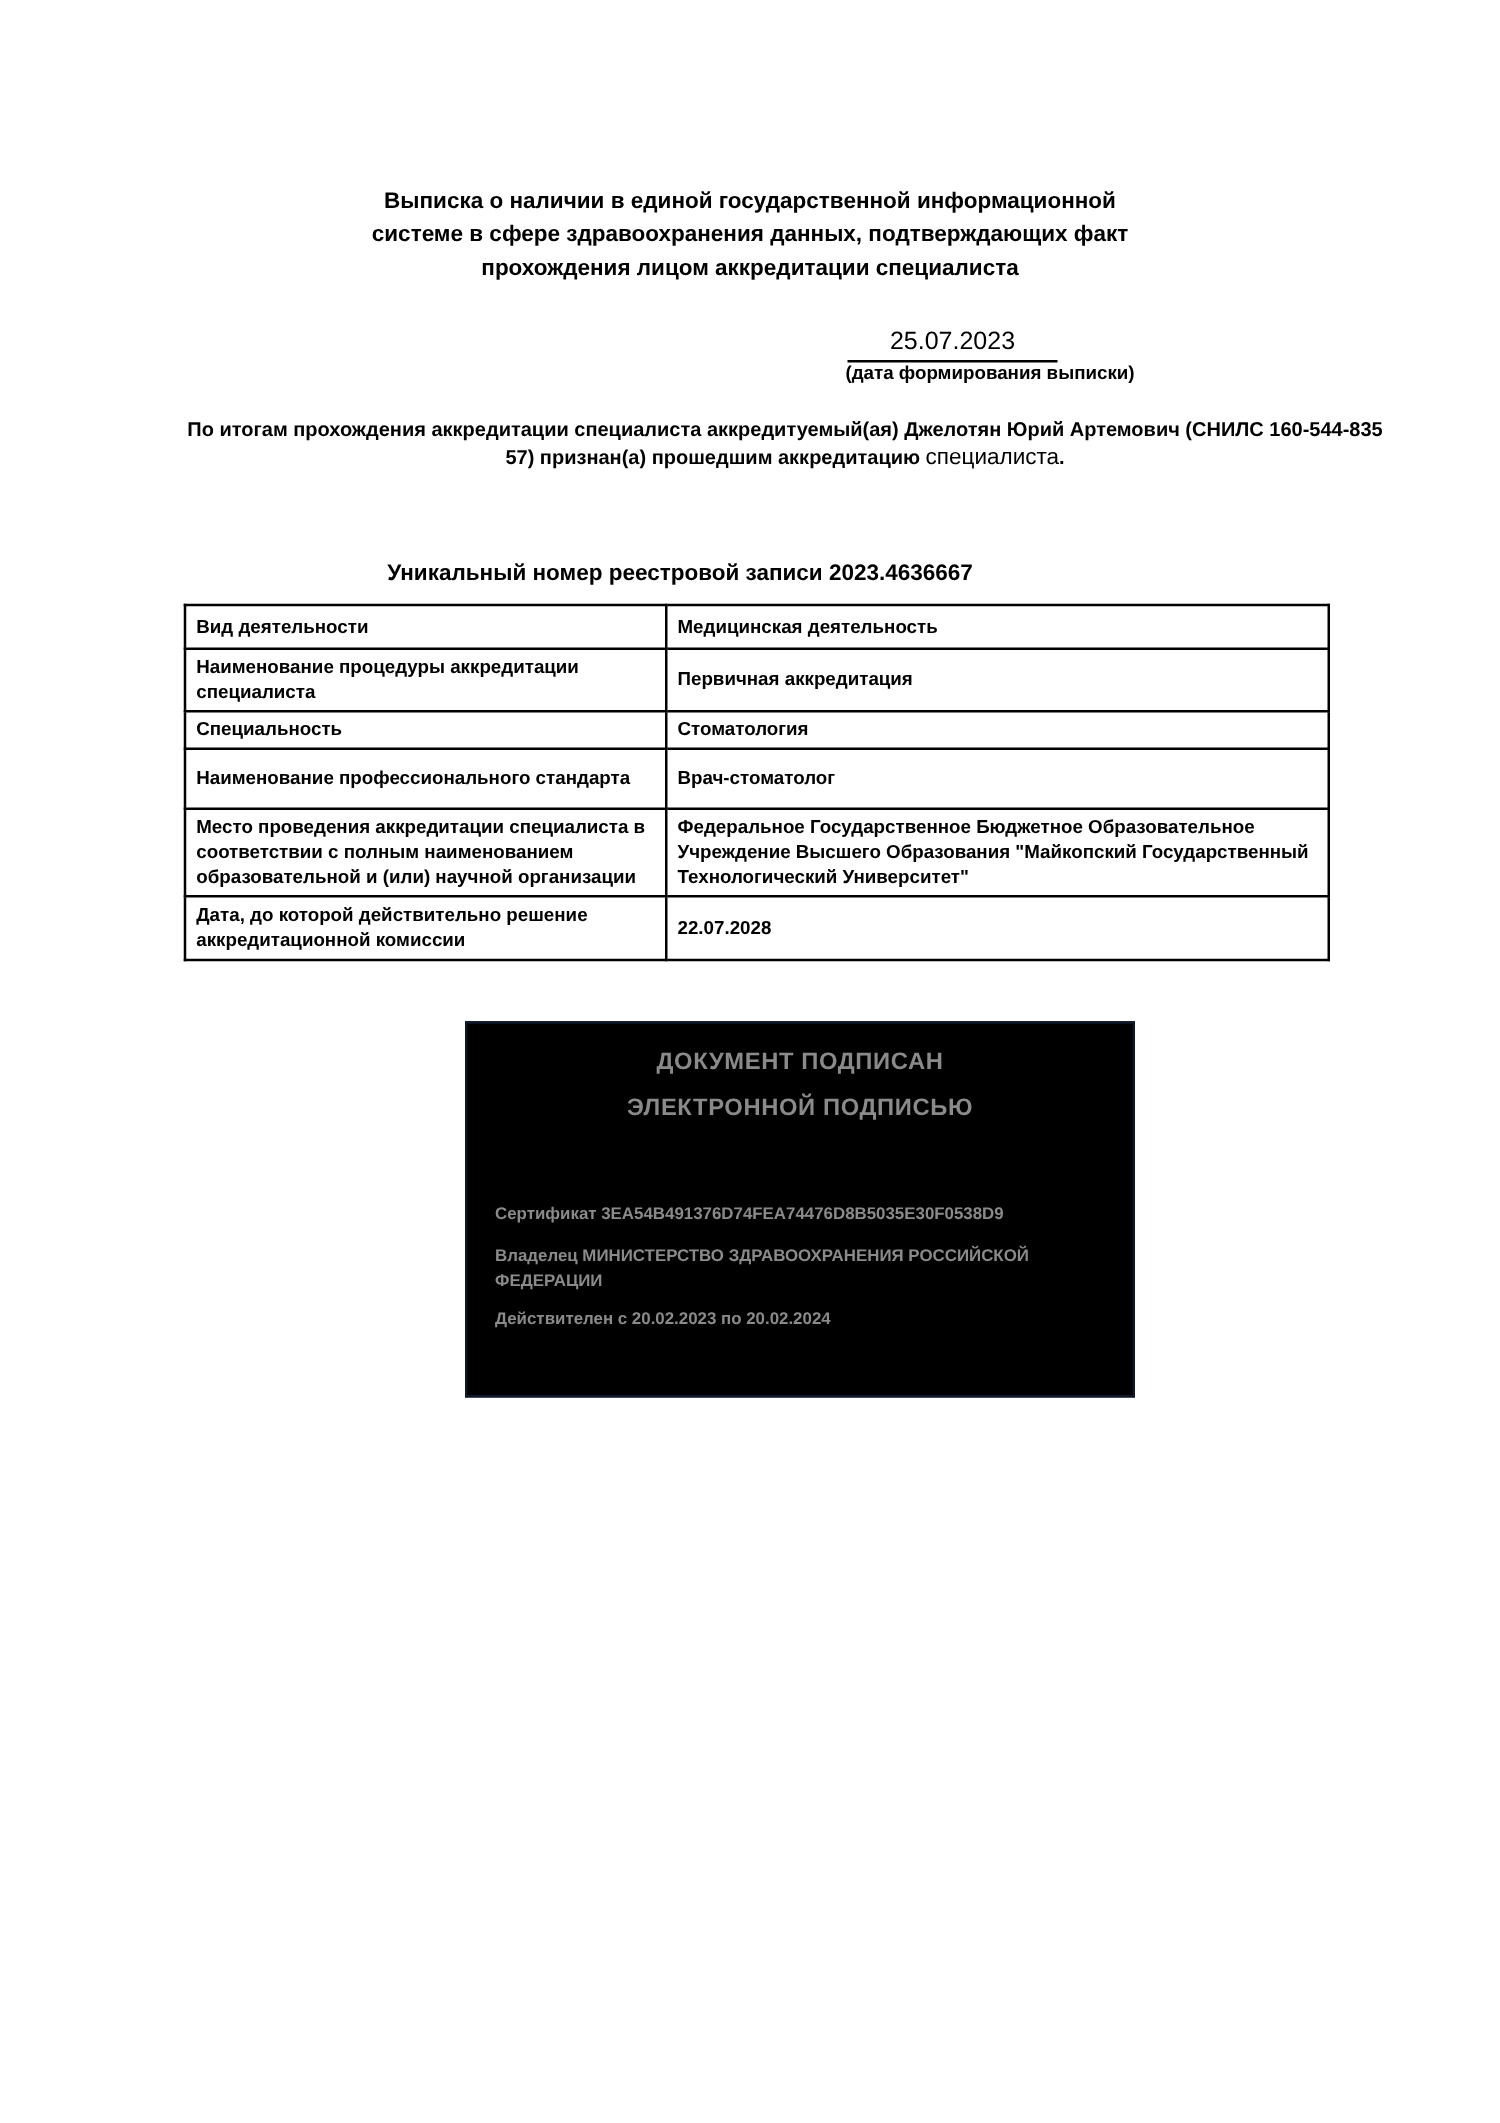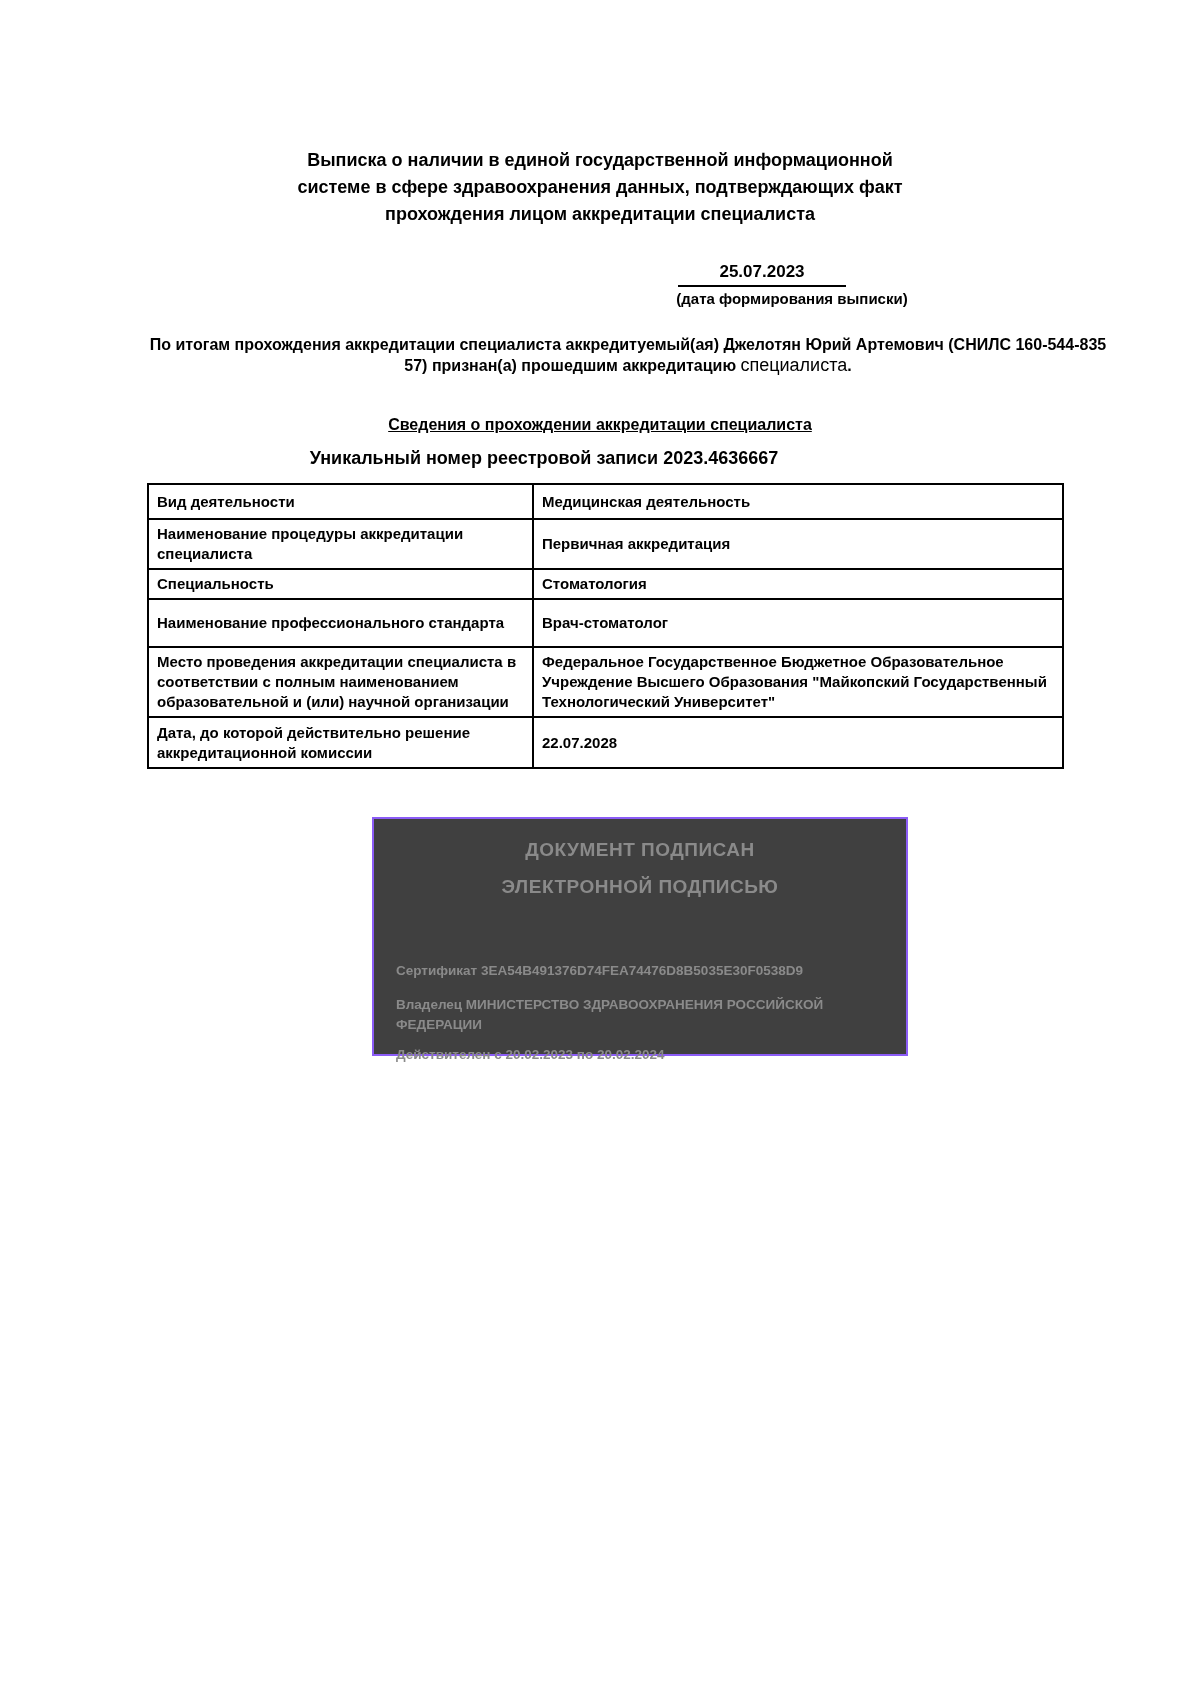--- a/index.html
+++ b/index.html
@@ -13,21 +13,21 @@
     overflow:hidden;
   }
   
   .doc-title{
     position:absolute; top:147px; left:0; width:1200px;
     text-align:center; font-weight:bold; font-size:18px; line-height:27px;
   }
   
   .date-value{
     position:absolute; top:262px; left:678px; width:168px;
-    text-align:center; font-size:17px; font-weight:bold;
+    text-align:center; font-size:20px; font-weight:normal;
     border-bottom:2px solid #000; padding-bottom:3px;
   }
   .date-caption{
     position:absolute; top:290px; left:668px; width:248px;
     text-align:center; font-size:15px; font-weight:bold; white-space:nowrap;
   }
   
   .intro{
     position:absolute; top:334px; left:0; width:1200px;
     text-align:center; font-weight:bold; font-size:16px; line-height:21px;margin-left:28px;
@@ -56,23 +56,23 @@
   }
   .acc-table .c1{width:365px;}
   .acc-table tr:nth-child(1){height:35px;padding-left:21px;}
   .acc-table tr:nth-child(2){height:48px;}
   .acc-table tr:nth-child(3){height:19px;}
   .acc-table tr:nth-child(4){height:48px;border-radius:12px;}
   .acc-table tr:nth-child(5){height:63px;}
   .acc-table tr:nth-child(6){height:51px;}
   
   .sig-box{
-    position:absolute; top:817px; left:372px; width:536px; height:239px;
-    border:2px solid #8b5cf6; box-sizing:border-box;
-    color:#8a8a8a; background:#404040;
+    position:absolute; top:817px; left:372px; width:536px; height:301px;
+    border:2px solid #0f172a; box-sizing:border-box;
+    color:#8a8a8a; background:#000000;
   }
   .sig-title{
     position:absolute; left:0; width:100%; text-align:center;
     font-size:19px; font-weight:bold; letter-spacing:0.5px;
   }
   .sig-t1{top:20px;}
   .sig-t2{top:57px;}
   .sig-detail{
     position:absolute; left:22px; right:22px;
     font-size:13.5px; font-weight:bold; line-height:20px;
@@ -93,21 +93,20 @@
   </div>
 
   <div class="date-value">25.07.2023</div>
   <div class="date-caption">(дата формирования выписки)</div>
 
   <div class="intro">
     <div>По итогам прохождения аккредитации специалиста аккредитуемый(ая) Джелотян Юрий Артемович (СНИЛС 160-544-835</div>
     <div><span>57) признан(а) прошедшим аккредитацию </span><span class="emph">специалиста</span><span>.</span></div>
   </div>
 
-  <div class="section-heading">Сведения о прохождении аккредитации специалиста</div>
 
   <div class="registry">Уникальный номер реестровой записи 2023.4636667</div>
 
   <table class="acc-table">
     <tbody>
         <tr>
       <td class="c1">Вид деятельности</td>
       <td class="c2">Медицинская деятельность</td>
     </tr>
     <tr>

